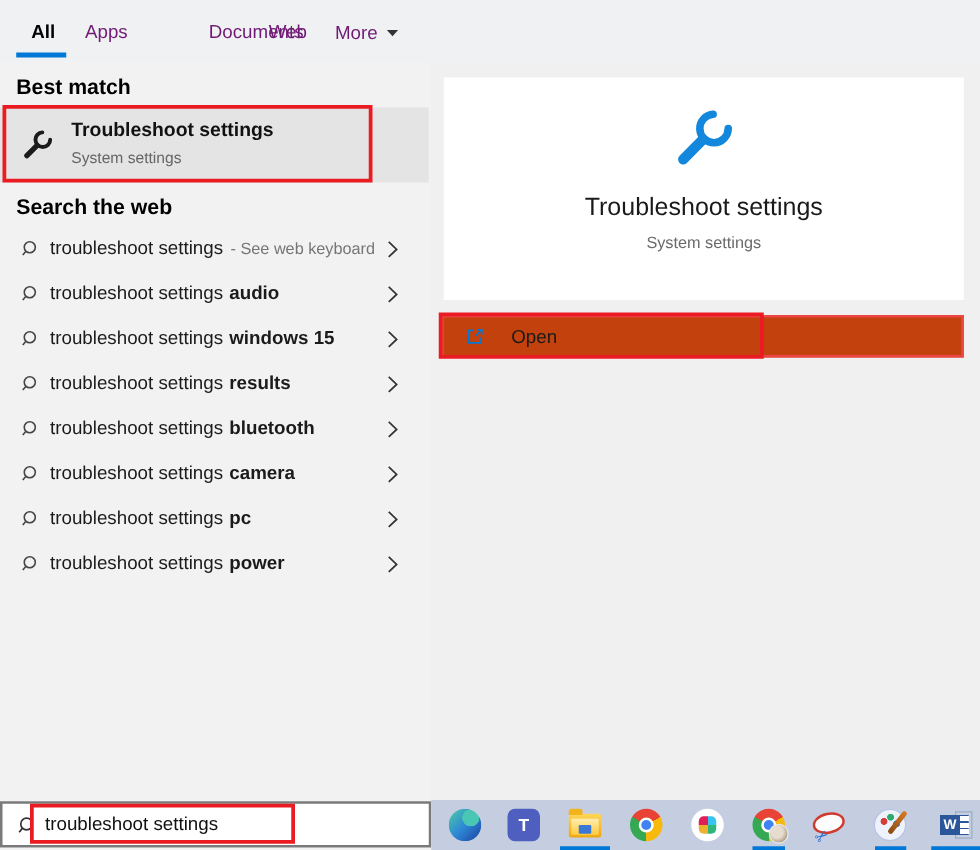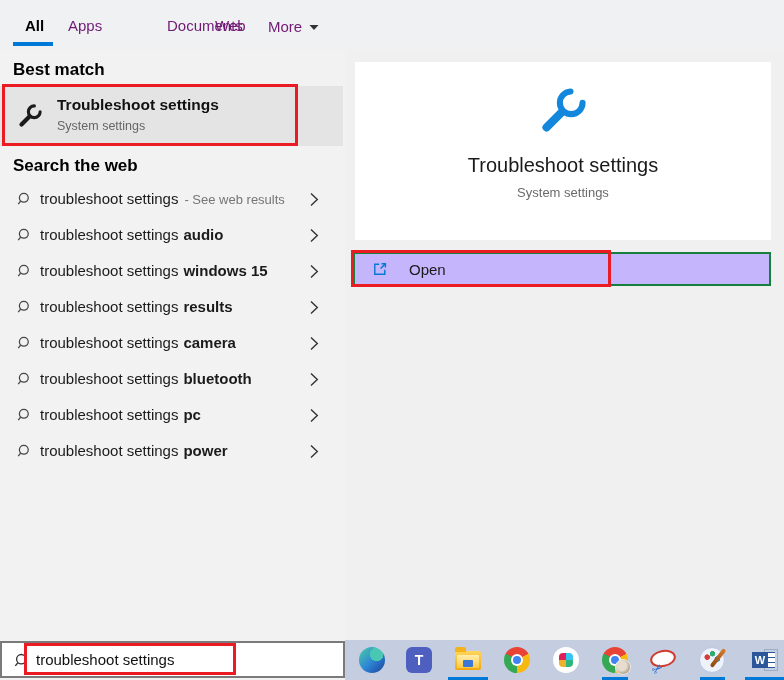--- a/index.html
+++ b/index.html
@@ -38,22 +38,22 @@
   .searchbox .mag { position:absolute; left:11px; top:9px; }
   .searchbox input { position:absolute; left:34px; top:1px; width:290px; height:31px; border:none; outline:none;
                      background:transparent; font-family:"Liberation Sans", sans-serif; font-size:15px; color:#111; }
 
   
   .right-panel { position:absolute; left:345px; top:50px; width:439px; height:590px; background:#f0f0f0; }
   .preview-card { position:absolute; left:10px; top:12px; width:416px; height:178px; background:#fff; text-align:center; }
   .pv-icon { margin-top:20px; color:#1287db; }
   .pv-title { font-size:20px; color:#1a1a1a; margin-top:10px; }
   .pv-sub { font-size:13px; color:#6a6a6a; margin-top:8px; }
-  .open-row { position:absolute; left:8px; top:202px; width:418px; height:34px; background:#c4b5fd;
-              border:2px solid #15803d; cursor:pointer; display:flex; align-items:center; }
+  .open-row { position:absolute; left:8px; top:202px; width:418px; height:34px; background:#c2410c;
+              border:2px solid #ef4444; cursor:pointer; display:flex; align-items:center; }
   .open-row svg { margin-left:17px; }
   .open-label { font-size:15px; color:#1a1a1a; margin-left:21px; }
 
   
   .ann { position:absolute; border:3px solid #ea1b22; z-index:9; pointer-events:none; }
   .ann1 { left:2px; top:84px; width:296px; height:62px; }
   .ann2 { left:351px; top:250px; width:260px; height:37px; }
   .ann3 { left:24px; top:643px; width:212px; height:32px; }
 
   
@@ -133,21 +133,21 @@
   </div>
 
   <div class="section-label" style="top:156px;">Search the web</div>
 
   <ul class="suggestions">
     <li class="srow">
       <span class="mag"><svg width="17" height="17" viewBox="0 0 20 20" fill="none" stroke="#454545" stroke-width="1.5">
             <circle cx="9.2" cy="8" r="5.2"></circle>
             <line x1="5.4" y1="11.9" x2="2.6" y2="15.4"></line>
           </svg></span>
-      <span class="stext"><span>troubleshoot settings</span><span class="note">- See web results</span></span>
+      <span class="stext"><span>troubleshoot settings</span><span class="note">- See web keyboard</span></span>
       <span class="chev"><svg width="12" height="19" viewBox="0 0 12 19" fill="none" stroke="#333" stroke-width="1.4">
             <path d="M3 3.5 L9.3 9.5 L3 15.5"></path>
           </svg></span>
     </li>
     <li class="srow">
       <span class="mag"><svg width="17" height="17" viewBox="0 0 20 20" fill="none" stroke="#454545" stroke-width="1.5">
             <circle cx="9.2" cy="8" r="5.2"></circle>
             <line x1="5.4" y1="11.9" x2="2.6" y2="15.4"></line>
           </svg></span>
       <span class="stext"><span>troubleshoot settings</span><span class="suffix">audio</span></span>
@@ -173,31 +173,31 @@
       <span class="stext"><span>troubleshoot settings</span><span class="suffix">results</span></span>
       <span class="chev"><svg width="12" height="19" viewBox="0 0 12 19" fill="none" stroke="#333" stroke-width="1.4">
             <path d="M3 3.5 L9.3 9.5 L3 15.5"></path>
           </svg></span>
     </li>
     <li class="srow">
       <span class="mag"><svg width="17" height="17" viewBox="0 0 20 20" fill="none" stroke="#454545" stroke-width="1.5">
             <circle cx="9.2" cy="8" r="5.2"></circle>
             <line x1="5.4" y1="11.9" x2="2.6" y2="15.4"></line>
           </svg></span>
+      <span class="stext"><span>troubleshoot settings</span><span class="suffix">bluetooth</span></span>
+      <span class="chev"><svg width="12" height="19" viewBox="0 0 12 19" fill="none" stroke="#333" stroke-width="1.4">
+            <path d="M3 3.5 L9.3 9.5 L3 15.5"></path>
+          </svg></span>
+    </li>
+    <li class="srow">
+      <span class="mag"><svg width="17" height="17" viewBox="0 0 20 20" fill="none" stroke="#454545" stroke-width="1.5">
+            <circle cx="9.2" cy="8" r="5.2"></circle>
+            <line x1="5.4" y1="11.9" x2="2.6" y2="15.4"></line>
+          </svg></span>
       <span class="stext"><span>troubleshoot settings</span><span class="suffix">camera</span></span>
-      <span class="chev"><svg width="12" height="19" viewBox="0 0 12 19" fill="none" stroke="#333" stroke-width="1.4">
-            <path d="M3 3.5 L9.3 9.5 L3 15.5"></path>
-          </svg></span>
-    </li>
-    <li class="srow">
-      <span class="mag"><svg width="17" height="17" viewBox="0 0 20 20" fill="none" stroke="#454545" stroke-width="1.5">
-            <circle cx="9.2" cy="8" r="5.2"></circle>
-            <line x1="5.4" y1="11.9" x2="2.6" y2="15.4"></line>
-          </svg></span>
-      <span class="stext"><span>troubleshoot settings</span><span class="suffix">bluetooth</span></span>
       <span class="chev"><svg width="12" height="19" viewBox="0 0 12 19" fill="none" stroke="#333" stroke-width="1.4">
             <path d="M3 3.5 L9.3 9.5 L3 15.5"></path>
           </svg></span>
     </li>
     <li class="srow">
       <span class="mag"><svg width="17" height="17" viewBox="0 0 20 20" fill="none" stroke="#454545" stroke-width="1.5">
             <circle cx="9.2" cy="8" r="5.2"></circle>
             <line x1="5.4" y1="11.9" x2="2.6" y2="15.4"></line>
           </svg></span>
       <span class="stext"><span>troubleshoot settings</span><span class="suffix">pc</span></span>

